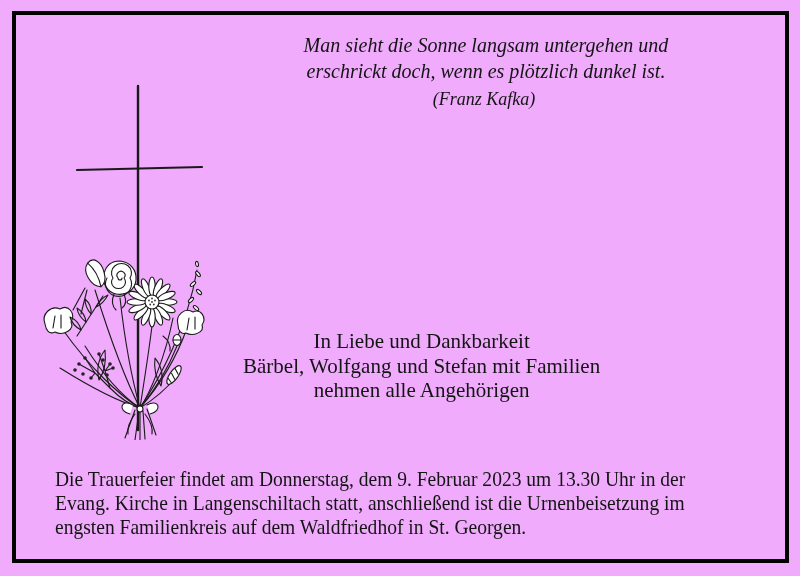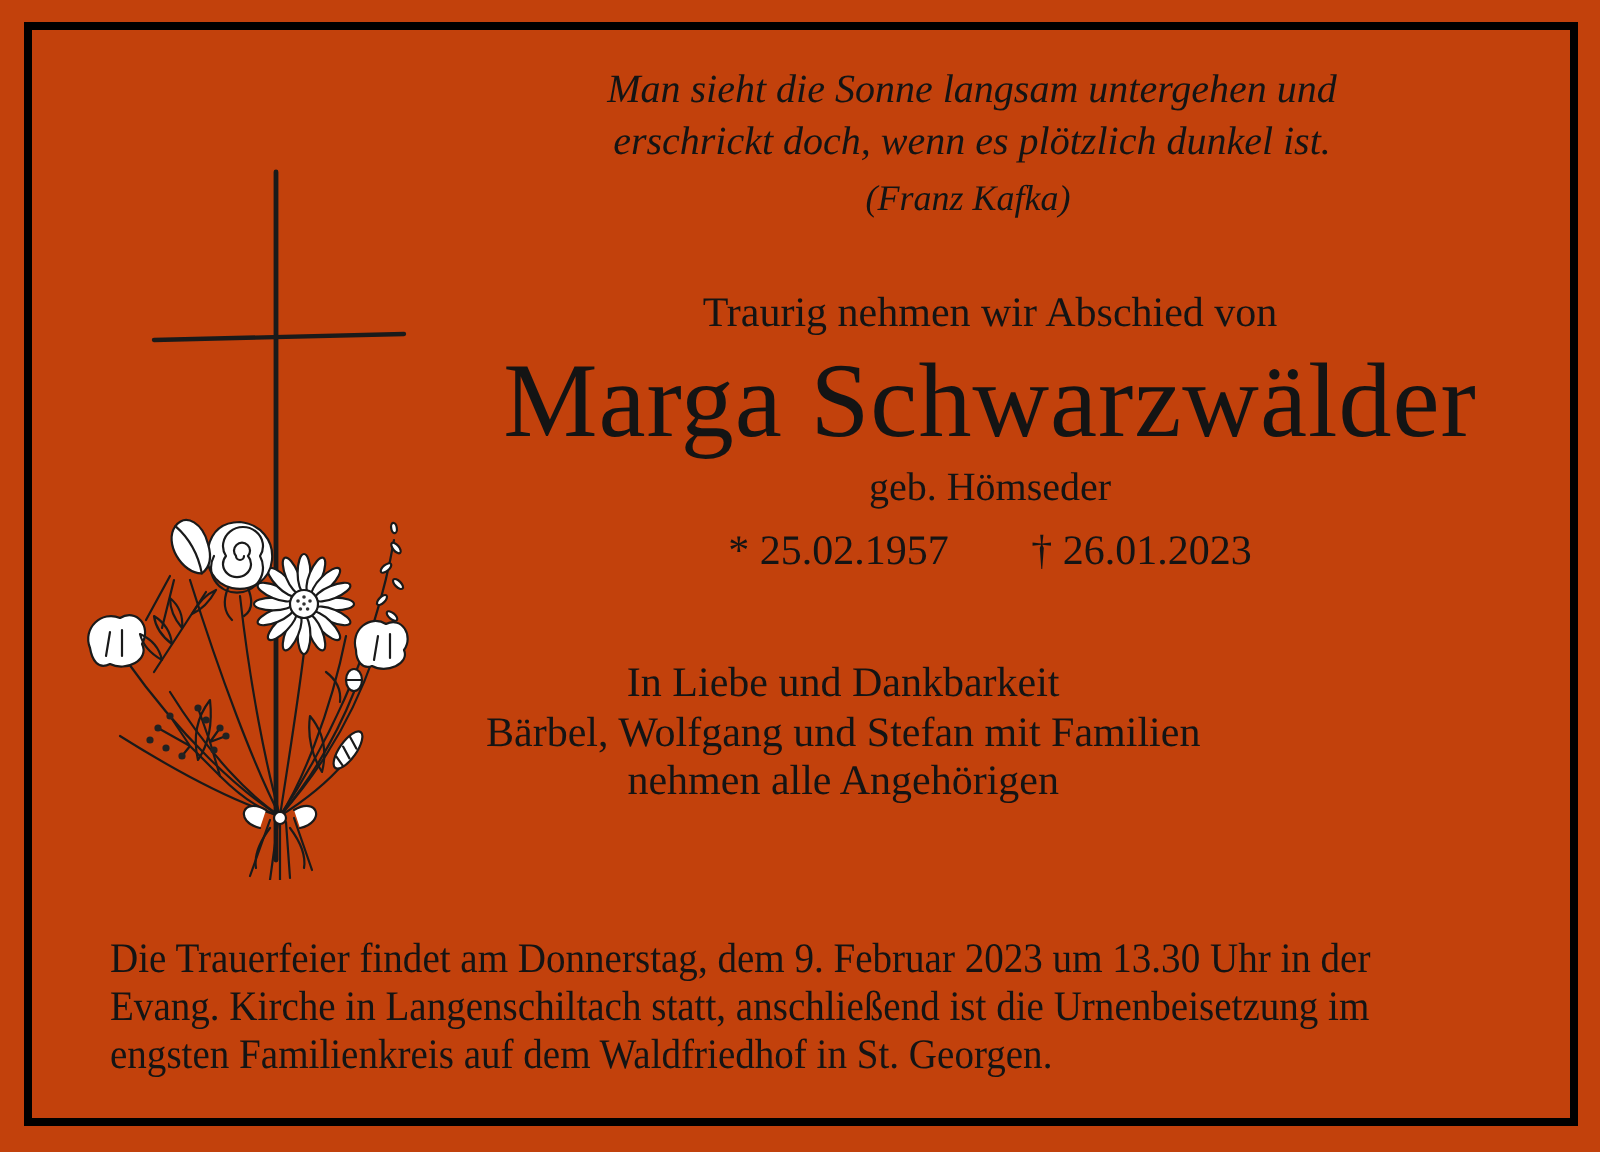--- a/index.html
+++ b/index.html
@@ -1,20 +1,20 @@
 <!DOCTYPE html>
 <html lang="de"><head>
 <meta charset="utf-8">
 <style>
   html, body { margin: 0; padding: 0; }
   .page {
     position: relative;
     width: 800px;
     height: 576px;
-    background: #c2410c;
+    background: #f0abfc;
     font-family: "Liberation Serif", "DejaVu Serif", serif;
     color: #141414;
     overflow: hidden;
   }
   .frame {
     position: absolute;
     left: 12px; top: 11px;
     width: 777px; height: 552px;
     border: 4px solid #000000;
     box-sizing: border-box;
@@ -215,29 +215,20 @@
       <circle cx="125" cy="331" r="3" fill="#ffffff"></circle>
     </g>
   </svg>
 
   <div class="quote">
     <div>Man sieht die Sonne langsam untergehen und</div>
     <div>erschrickt doch, wenn es plötzlich dunkel ist.</div>
     <div class="quote-attribution">(Franz Kafka)</div>
   </div>
 
-  <div class="announcement">
-    <div class="intro">Traurig nehmen wir Abschied von</div>
-    <div class="deceased-name">Marga Schwarzwälder</div>
-    <div class="maiden-name">geb. Hömseder</div>
-    <div class="dates">
-      <span class="birth">* 25.02.1957</span>
-      <span class="death">† 26.01.2023</span>
-    </div>
-  </div>
 
   <div class="mourners">
     <div>In Liebe und Dankbarkeit</div>
     <div>Bärbel, Wolfgang und Stefan mit Familien</div>
     <div>nehmen alle Angehörigen</div>
   </div>
 
   <div class="funeral">
     <div class="funeral-line">Die Trauerfeier findet am Donnerstag, dem 9. Februar 2023 um 13.30 Uhr in der</div>
     <div class="funeral-line">Evang. Kirche in Langenschiltach statt, anschließend ist die Urnenbeisetzung im</div>

